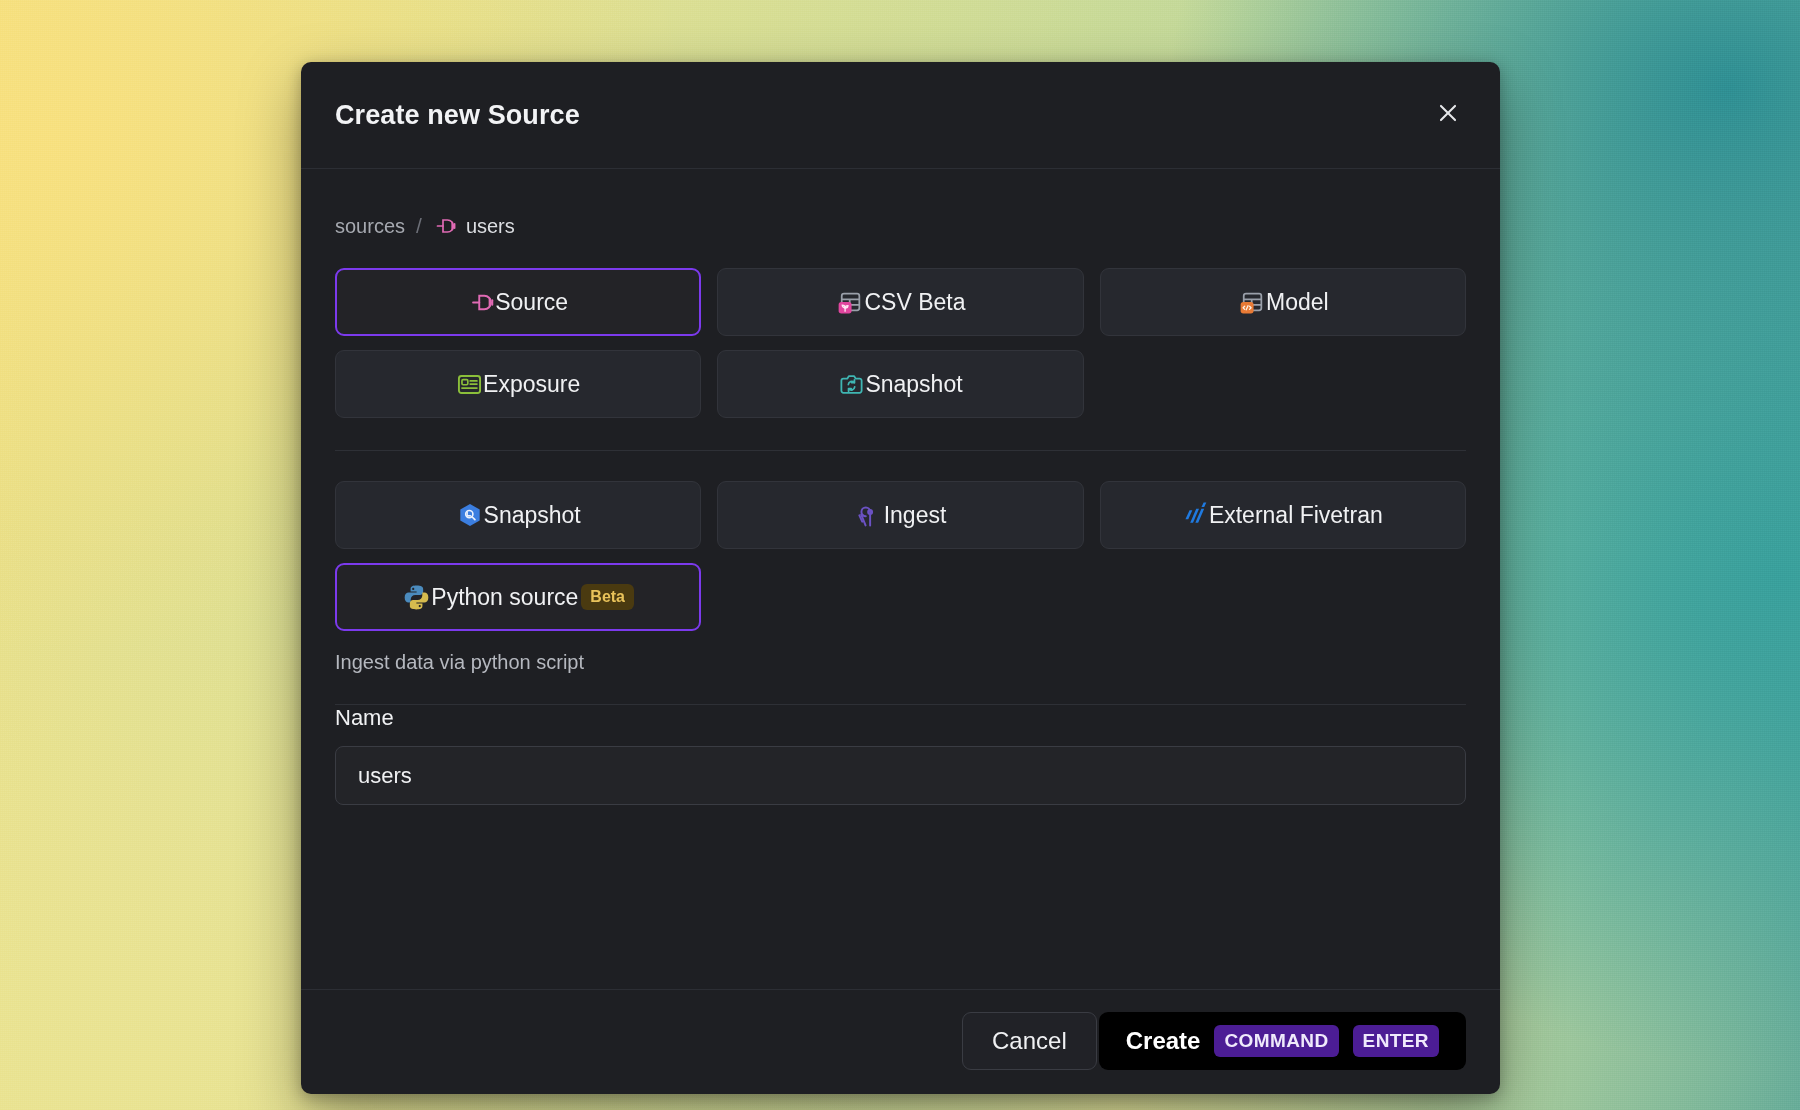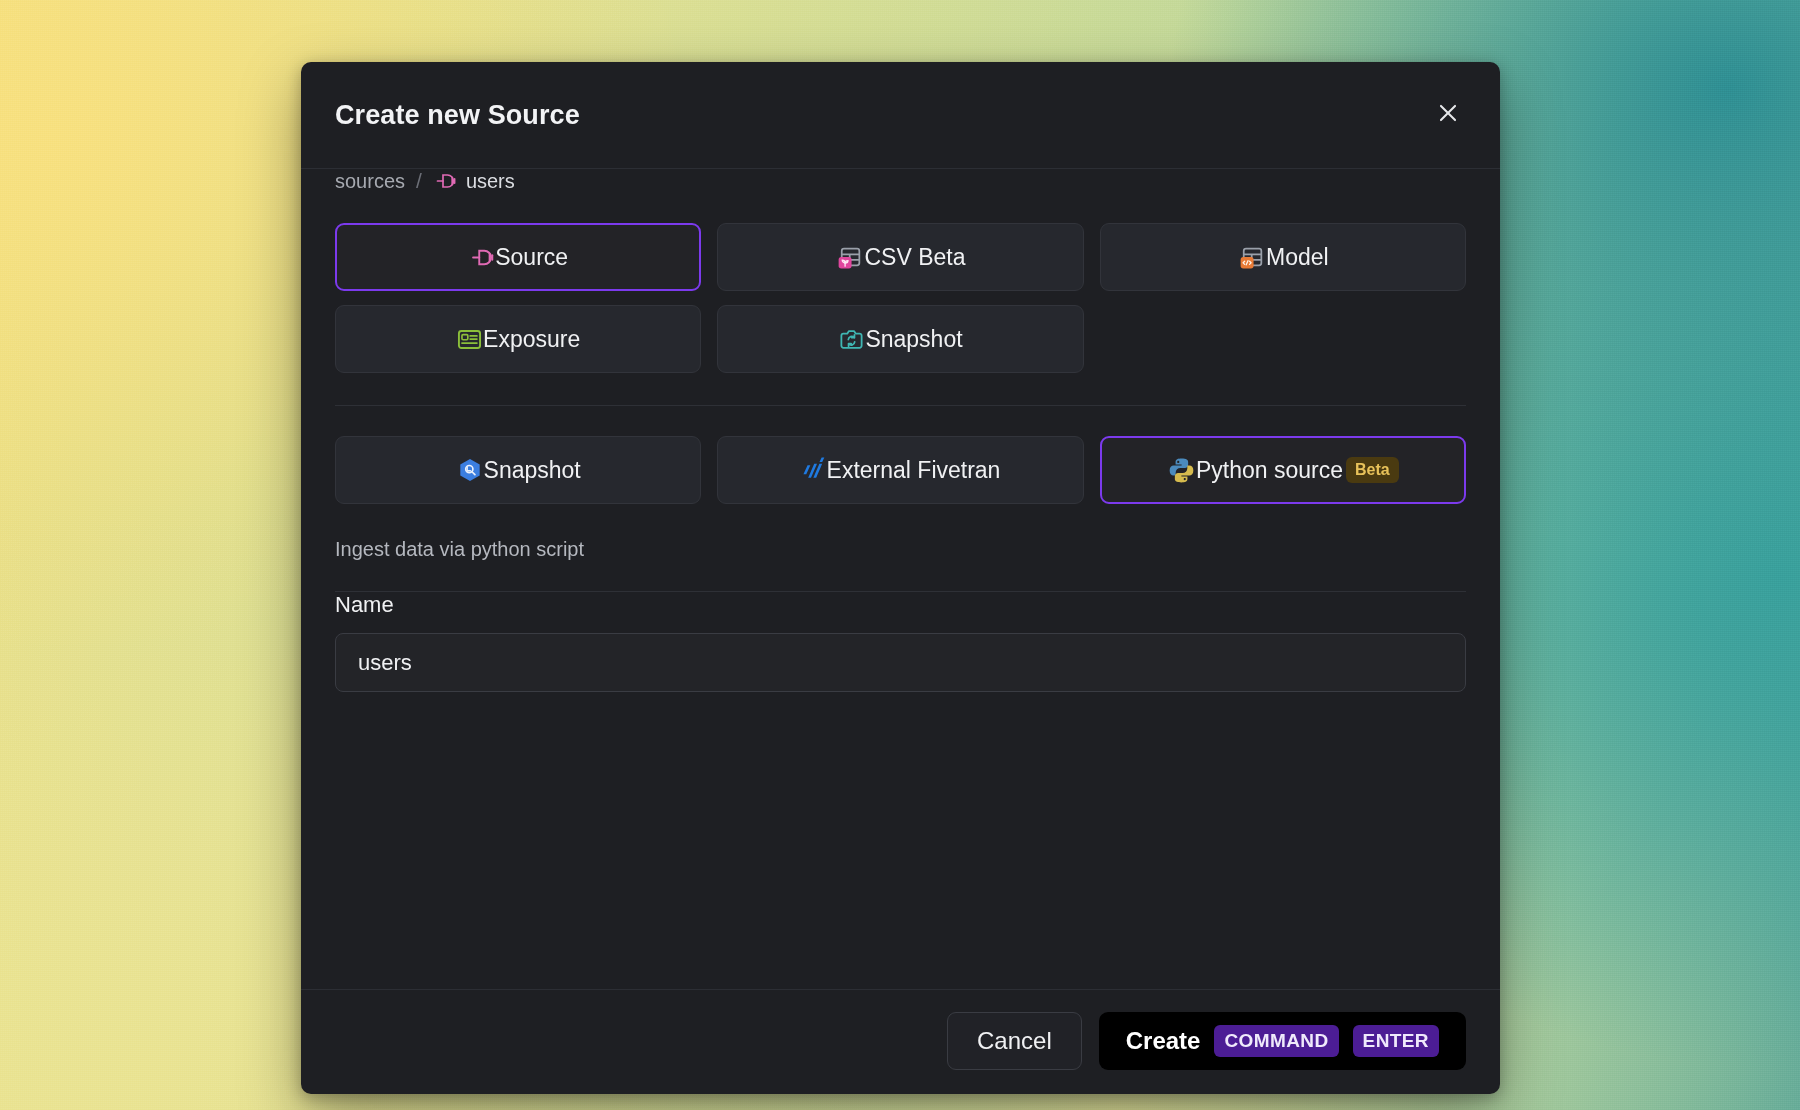--- a/index.html
+++ b/index.html
@@ -68,20 +68,21 @@
   .modal-body {
     flex: 1 1 auto;
     padding: 0 34px;
     display: flex; flex-direction: column;
     overflow: hidden;
   }
 
   
   .breadcrumb {
     display: flex; align-items: center; gap: 9px;
+    margin-top: 45px;
     font-size: 20px;
     color: #a6a9b0;
   }
   .breadcrumb .crumb-sources { color: #a6a9b0; }
   .breadcrumb .sep { color: #6c6f77; font-size: 21px; padding: 0 2px; }
   .breadcrumb .crumb-current { color: #dcdee2; }
   .bc-icon { display: flex; align-items: center; }
 
   
   .options-grid {
@@ -149,21 +150,21 @@
     padding: 0 22px;
     outline: none;
   }
   .name-input::placeholder { color: #70737b; }
 
   .modal-footer {
     flex: 0 0 auto;
     border-top: 1px solid #2c2e34;
     padding: 22px 34px 24px;
     display: flex; align-items: center; justify-content: flex-end;
-    gap: 17px;
+    gap: 2px;
   }
   .btn {
     height: 58px;
     border-radius: 9px;
     font-size: 24px;
     font-family: "Liberation Sans", sans-serif;
     display: flex; align-items: center;
     cursor: pointer;
     border: 1px solid transparent;
   }
@@ -317,20 +318,31 @@
           <svg width="28" height="28" viewBox="0 0 24 24">
             <path d="M12 2.6 L20.3 7.3 V16.7 L12 21.4 L3.7 16.7 V7.3 Z" fill="#3b7ee0"></path>
             <circle cx="11.4" cy="11.2" r="3.1" fill="none" stroke="#eaf1fd" stroke-width="1.4"></circle>
             <path d="M13.7 13.5 L16.2 16.0" stroke="#eaf1fd" stroke-width="1.5" stroke-linecap="round"></path>
             <path d="M9.6 9.4 V12.6 H12.4" stroke="#eaf1fd" stroke-width="1.2" stroke-linecap="round" fill="none"></path>
           </svg>
         </span>
         <span class="opt-label">Snapshot</span>
       </div>
 
+      <div class="opt">
+        <span class="opt-ico">
+          <svg width="29" height="29" viewBox="0 0 28 28" fill="none" stroke="#6b52c4" stroke-width="1.9" stroke-linecap="round">
+            <path d="M14.6 23.6 V10.5 A4.2 4.2 0 1 0 10.4 14.7"></path>
+            <path d="M10.2 23.6 L6.0 13.2"></path>
+            <path d="M7.0 20.0 L4.2 13.8"></path>
+            <circle cx="14.6" cy="10.6" r="1.9"></circle>
+          </svg>
+        </span>
+        <span class="opt-label">Ingest</span>
+      </div>
 
       <div class="opt">
         <span class="opt-ico">
           <svg width="26" height="28" viewBox="0 0 22 26">
             <g fill="#1f7ae0">
               <path d="M1.2 17.0 L5.0 8.6 L7.6 8.6 L3.8 17.0 Z"></path>
               <path d="M5.6 20.2 L11.2 7.2 L13.8 7.2 L8.2 20.2 Z"></path>
               <path d="M10.4 20.2 L16.0 7.2 L18.6 7.2 L13.0 20.2 Z"></path>
               <path d="M16.1 5.6 L18.1 1.4 L20.6 1.4 L18.6 5.6 Z"></path>
             </g>

